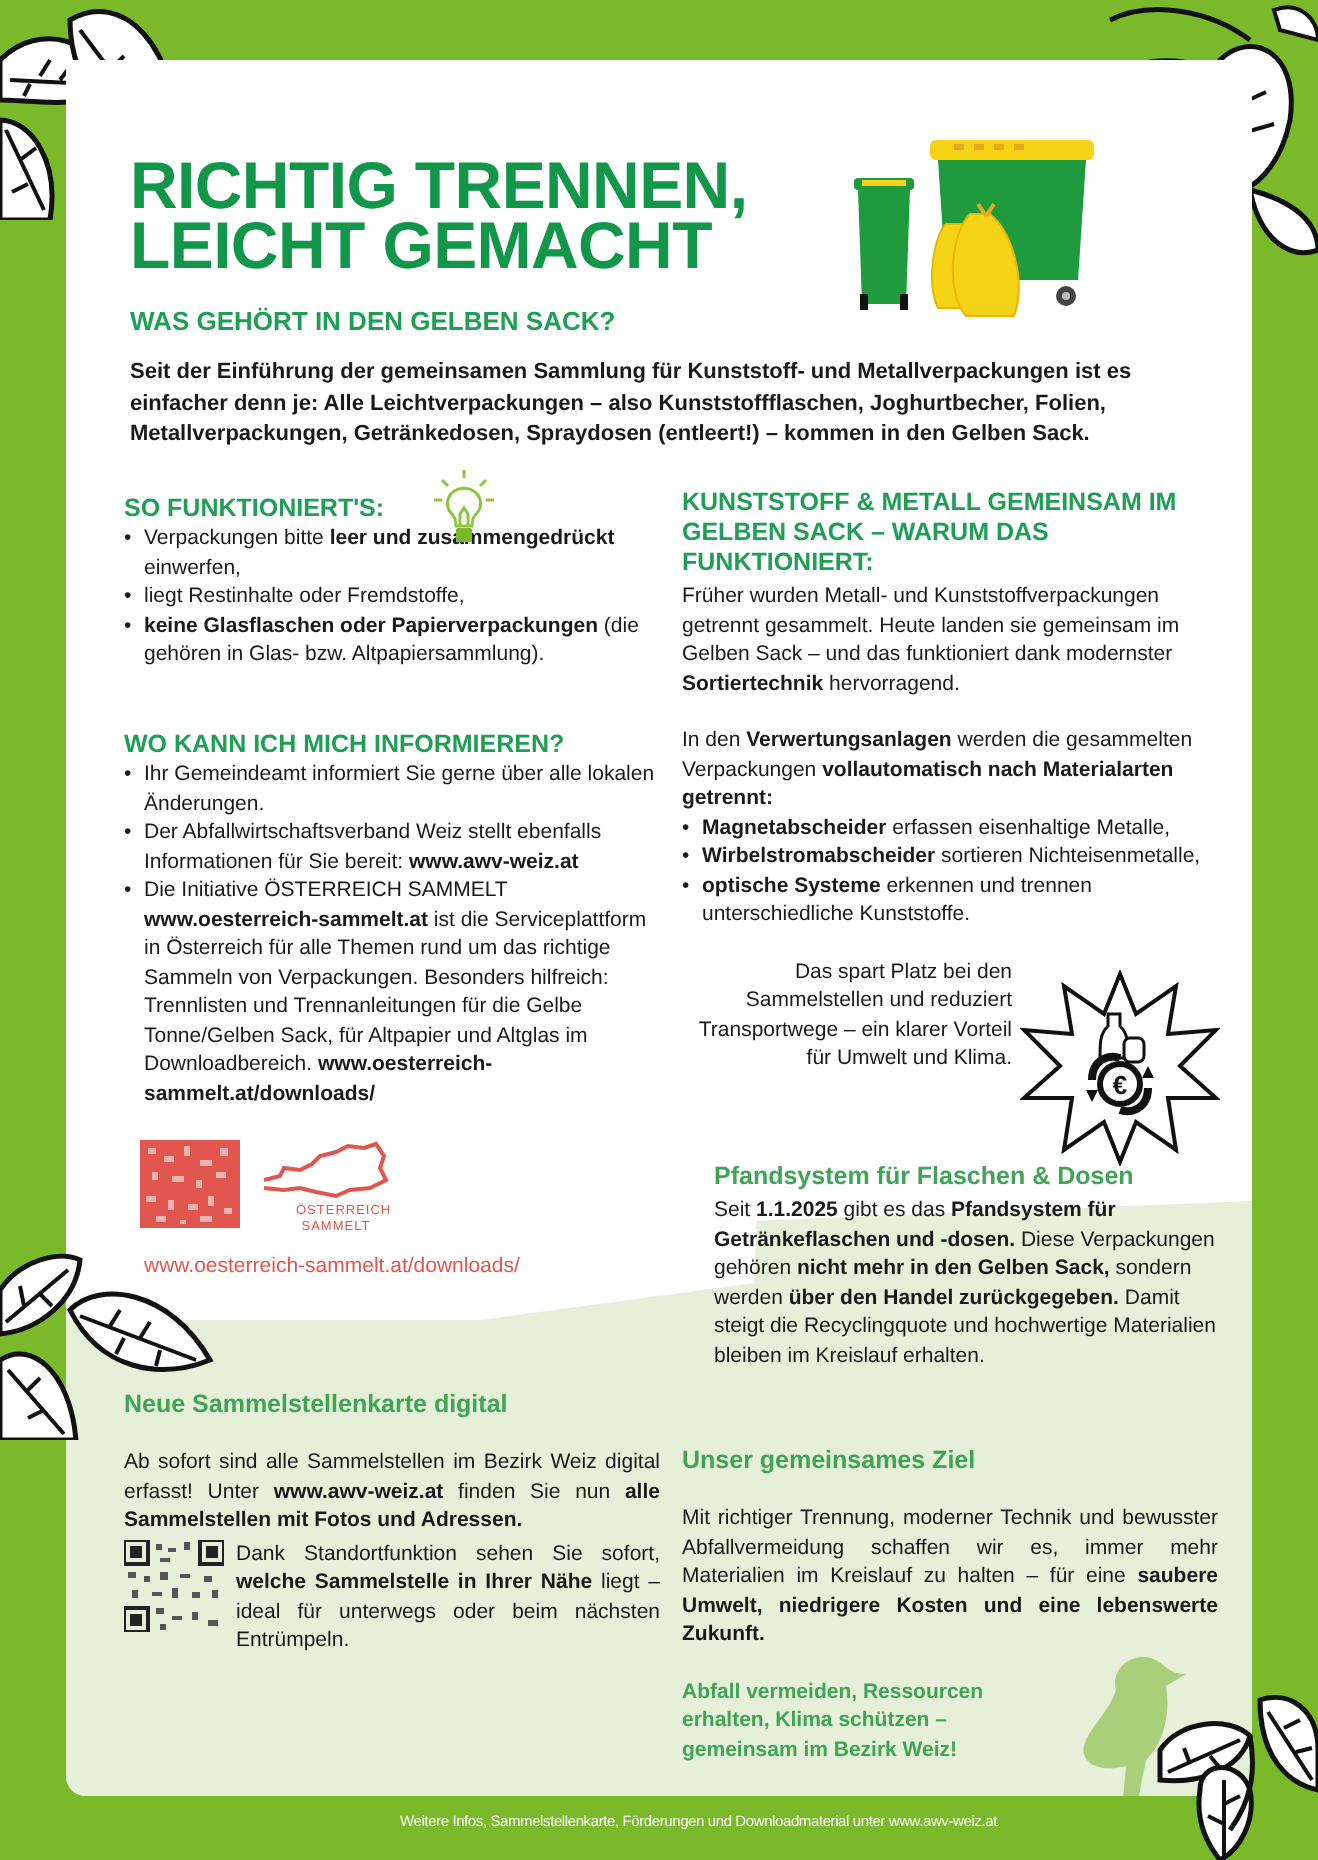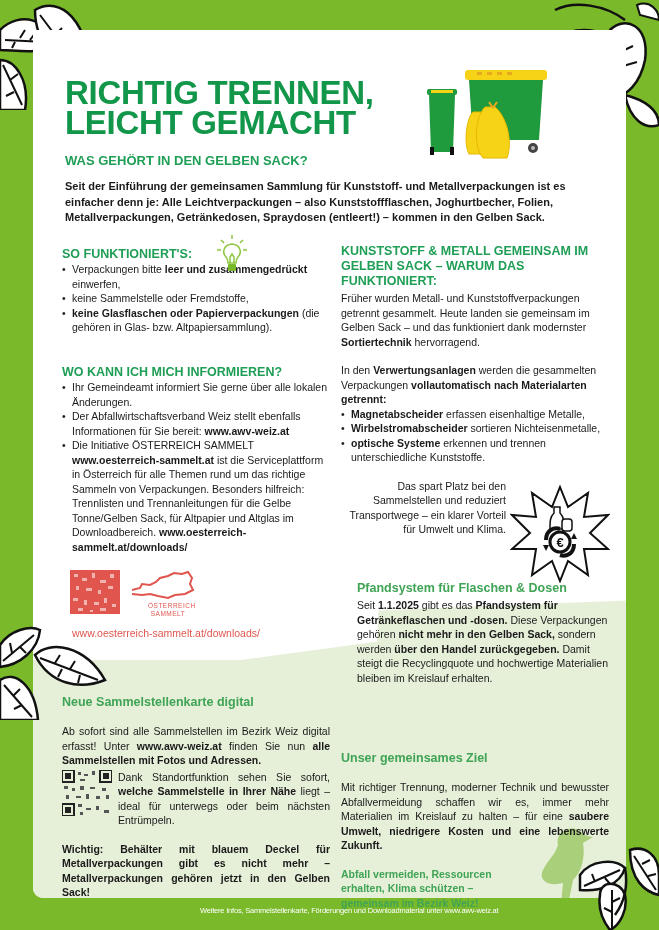--- a/index.html
+++ b/index.html
@@ -91,21 +91,21 @@
 </svg>
 
 <div class="abs h2">WAS GEHÖRT IN DEN GELBEN SACK?</div>
 
 <p class="abs intro">Seit der Einführung der gemeinsamen Sammlung für Kunststoff- und Metallverpackungen ist es einfacher denn je: Alle Leichtverpackungen – also Kunststoffflaschen, Joghurtbecher, Folien, Metallverpackungen, Getränkedosen, Spraydosen (entleert!) – kommen in den Gelben Sack.</p>
 
 <div class="abs col-left" style="top:247px;">
   <div class="sec-title">SO FUNKTIONIERT'S:</div>
   <ul class="bul">
     <li><span>Verpackungen bitte </span><b>leer und zusammengedrückt</b><span> einwerfen,</span></li>
-    <li><span>keine Sammelstelle oder Fremdstoffe,</span></li>
+    <li><span>liegt Restinhalte oder Fremdstoffe,</span></li>
     <li><b>keine Glasflaschen oder Papierverpackungen</b><span> (die gehören in Glas- bzw. Altpapiersammlung).</span></li>
   </ul>
 </div>
 <svg class="abs" style="left:216px;top:233px;" width="32" height="42" viewBox="0 0 32 42">
   <g stroke="#8cc63f" stroke-width="1.5" fill="none">
     <path d="M16,2 L16,6 M5,7 L8,10 M27,7 L24,10 M1,17 L5,17 M31,17 L27,17"></path>
     <path d="M10,24 C6,20 7,12 16,11 C25,12 26,20 22,24 C20,26 20,28 20,30 L12,30 C12,28 12,26 10,24 Z"></path>
     <path d="M14,30 L14,24 L16,21 L18,24 L18,30"></path>
   </g>
   <rect x="12" y="31" width="8" height="7" rx="1" fill="#7ab929"></rect>
@@ -219,24 +219,23 @@
           <rect x="44" y="25" width="3" height="4"></rect>
         <rect x="16" y="34" width="4" height="3"></rect>
           <rect x="24" y="38" width="5" height="2"></rect>
           <rect x="34" y="36" width="3" height="4"></rect>
           <rect x="42" y="40" width="5" height="3"></rect>
           <rect x="18" y="42" width="3" height="3"></rect>
       </g>
     </svg>
     <p class="body-text justify"><span>Dank Standortfunktion sehen Sie sofort, </span><b>welche Sammelstelle in Ihrer Nähe</b><span> liegt – ideal für unterwegs oder beim nächsten Entrümpeln.</span></p>
   </div>
-  <p class="body-text justify" style="margin-top:14px;font-weight:bold;">Wichtig: Behälter mit blauem Deckel für Metallverpackungen gibt es nicht mehr – Metallverpackungen gehören jetzt in den Gelben Sack!</p>
-</div>
-
-<div class="abs col-right" style="top:723px;width:268px;margin-top:28px;">
+</div>
+
+<div class="abs col-right" style="top:723px;width:268px;">
   <div class="sec-title" style="color:#3fa455;">Unser gemeinsames Ziel</div>
   <p class="body-text justify" style="margin-top:14px;"><span>Mit richtiger Trennung, moderner Technik und bewusster Abfallvermeidung schaffen wir es, immer mehr Materialien im Kreislauf zu halten – für eine </span><b>saubere Umwelt, niedrigere Kosten und eine lebenswerte Zukunft.</b></p>
   <p class="slogan" style="margin-top:14px;width:165px;">Abfall vermeiden, Ressourcen erhalten, Klima schützen – gemeinsam im Bezirk Weiz!</p>
 </div>
 
 <div class="footer-text">Weitere Infos, Sammelstellenkarte, Förderungen und Downloadmaterial unter www.awv-weiz.at</div>
 
 <svg class="abs" style="left:570px;top:840px;" width="89" height="90" viewBox="0 0 89 90">
   <path d="M10,35 C20,20 45,18 55,28 C50,45 30,52 10,50 Z" fill="#fff" stroke="#111" stroke-width="2.5"></path>
   <path d="M14,46 L50,30 M25,42 L22,34 M35,38 L40,44" stroke="#111" stroke-width="2" fill="none"></path>

